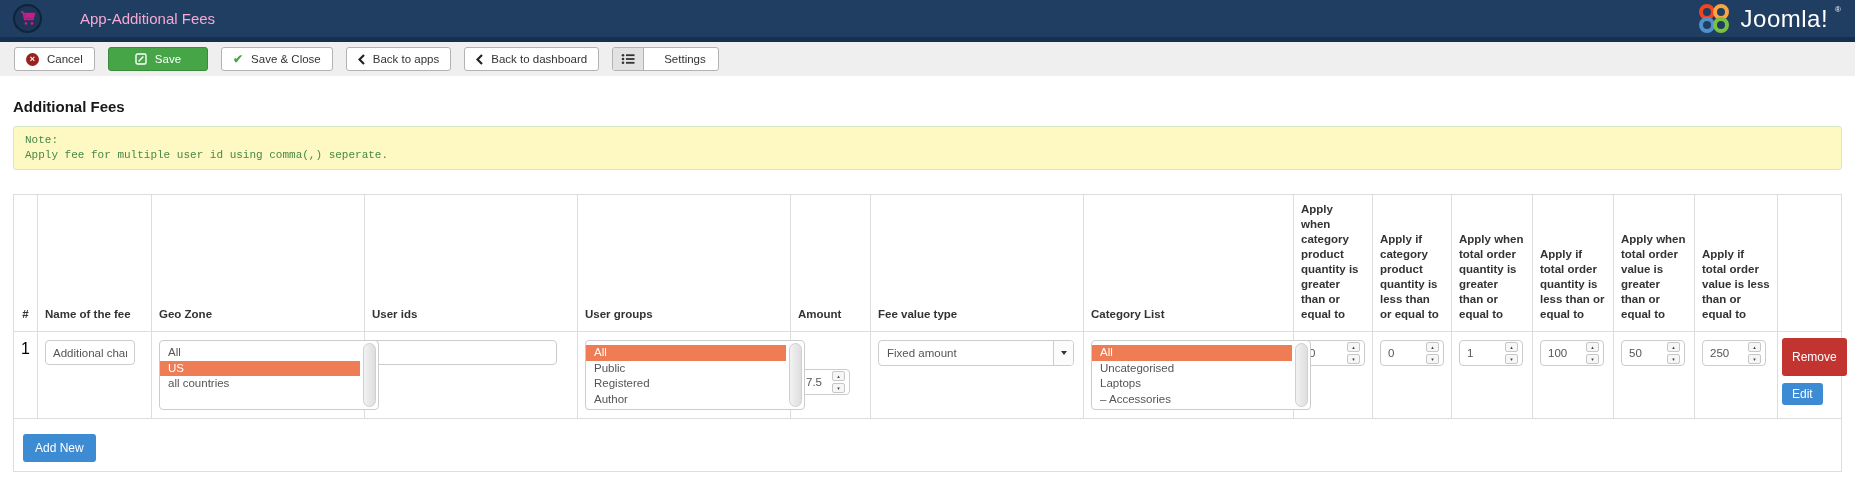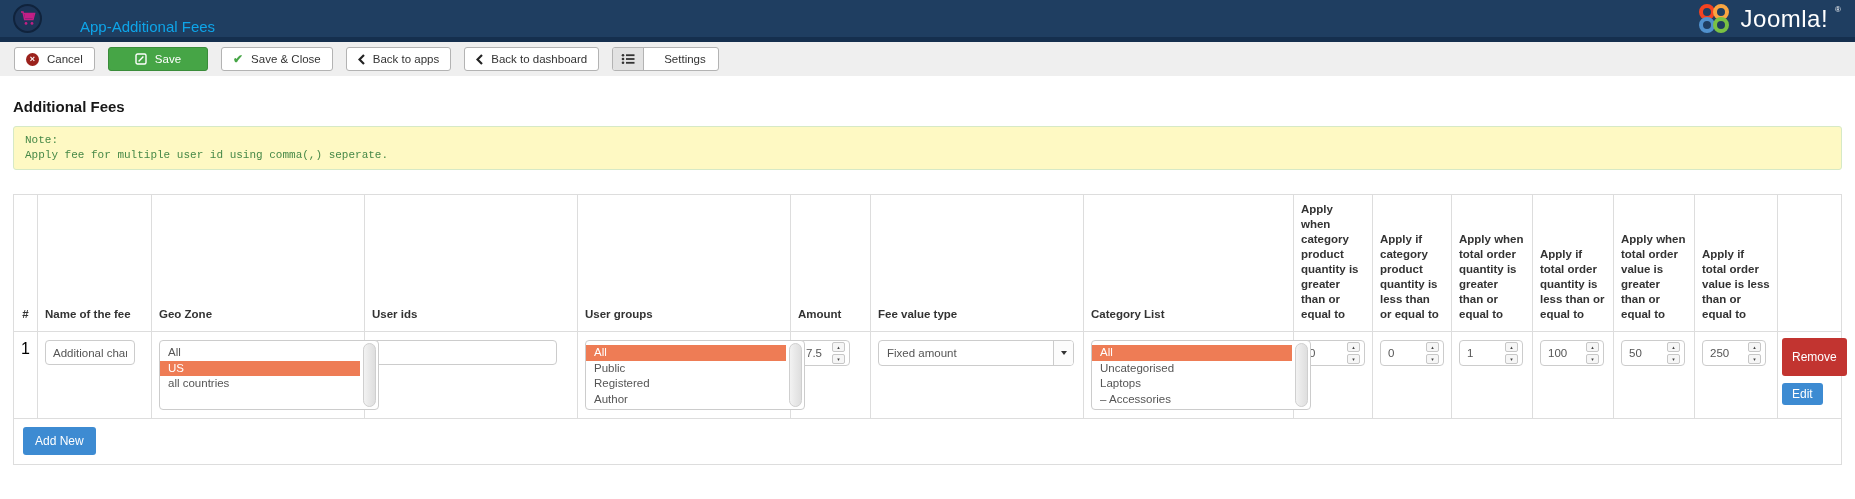--- a/index.html
+++ b/index.html
@@ -3,21 +3,21 @@
 <meta charset="utf-8">
 <style>
   * { margin:0; padding:0; box-sizing:border-box; }
   html,body { width:1855px; height:499px; background:#fff; font-family:"Liberation Sans", sans-serif; overflow:hidden; }
 
   
   .navbar { position:relative; height:37px; background:#1f3e61; }
   .navbar-strip { height:5px; background:#152f4e; }
   .app-icon { position:absolute; left:13px; top:4px; width:29px; height:29px; border-radius:50%;
               background:#1d3557; border:2px solid #10233c; display:flex; align-items:center; justify-content:center; }
-  .nav-title { position:absolute; left:80px; top:8px; line-height:37px; color:#0ea5e9; font-size:15px; }
+  .nav-title { position:absolute; left:80px; top:0; line-height:37px; color:#f9a8d4; font-size:15px; }
   .joomla { position:absolute; right:14px; top:2px; display:flex; align-items:center; gap:7px; }
   .joomla-word { color:#fff; font-size:24px; letter-spacing:0.5px; }
   .joomla-reg { color:#fff; font-size:8px; vertical-align:top; position:relative; top:-9px; }
 
   
   .toolbar { height:34px; background:#efefef; display:flex; align-items:center; gap:13px; padding:0 0 0 14px; }
   .tbtn { display:inline-flex; align-items:center; gap:8px; height:24px; background:#fff;
           border:1px solid #b3b3b3; border-radius:3px; padding:0 11px; font-size:11.5px; color:#333; cursor:pointer; }
   .tbtn-save { background:#46a546; border-color:#3a8c3a; color:#fff; padding:0 26px; }
   .cancel-circle { width:13px; height:13px; border-radius:50%; background:#9b211c; color:#fff; font-size:9px;
@@ -69,26 +69,26 @@
                align-items:center; justify-content:center; }
   .caret-tri { width:0; height:0; border-left:3.5px solid transparent; border-right:3.5px solid transparent;
                border-top:4.5px solid #333; }
 
   
   .btn-remove { display:inline-block; background:#c23430; color:#fff; font-size:12px; border:none;
                 border-radius:3px; padding:12px 10px; cursor:pointer; font-family:inherit; }
   .btn-edit { display:inline-block; background:#3d8bd2; color:#fff; font-size:12px; border:none;
               border-radius:3px; padding:4px 10px; margin-top:7px; cursor:pointer; font-family:inherit; }
   .btn-addnew { display:inline-block; background:#3d8bd2; color:#fff; font-size:12px; border:none;
-                border-radius:3px; padding:7px 12px; cursor:pointer; font-family:inherit; }
+                border-radius:3px; padding:7px 12px; cursor:pointer; font-family:inherit;margin-top:7px; }
 
   .w-fee { width:90px; }
   .w-userids { width:185px; }
   .w-mselect { width:220px; }
-  .w-amount { width:52px; }
+  .w-amount { width:52px;margin-top:29px; }
   .w-num { width:64px; }
 </style>
 </head>
 <body>
 
 <div class="navbar">
   <span class="app-icon">
     <svg width="16" height="15" viewBox="0 0 16 15">
       <path d="M1 1 h2 l1.6 7.5 h8.4 l1.6-6 h-11" fill="none" stroke="#c31f86" stroke-width="1.4"></path>
       <rect x="4.4" y="2.6" width="9.4" height="5" fill="#c31f86"></rect>

